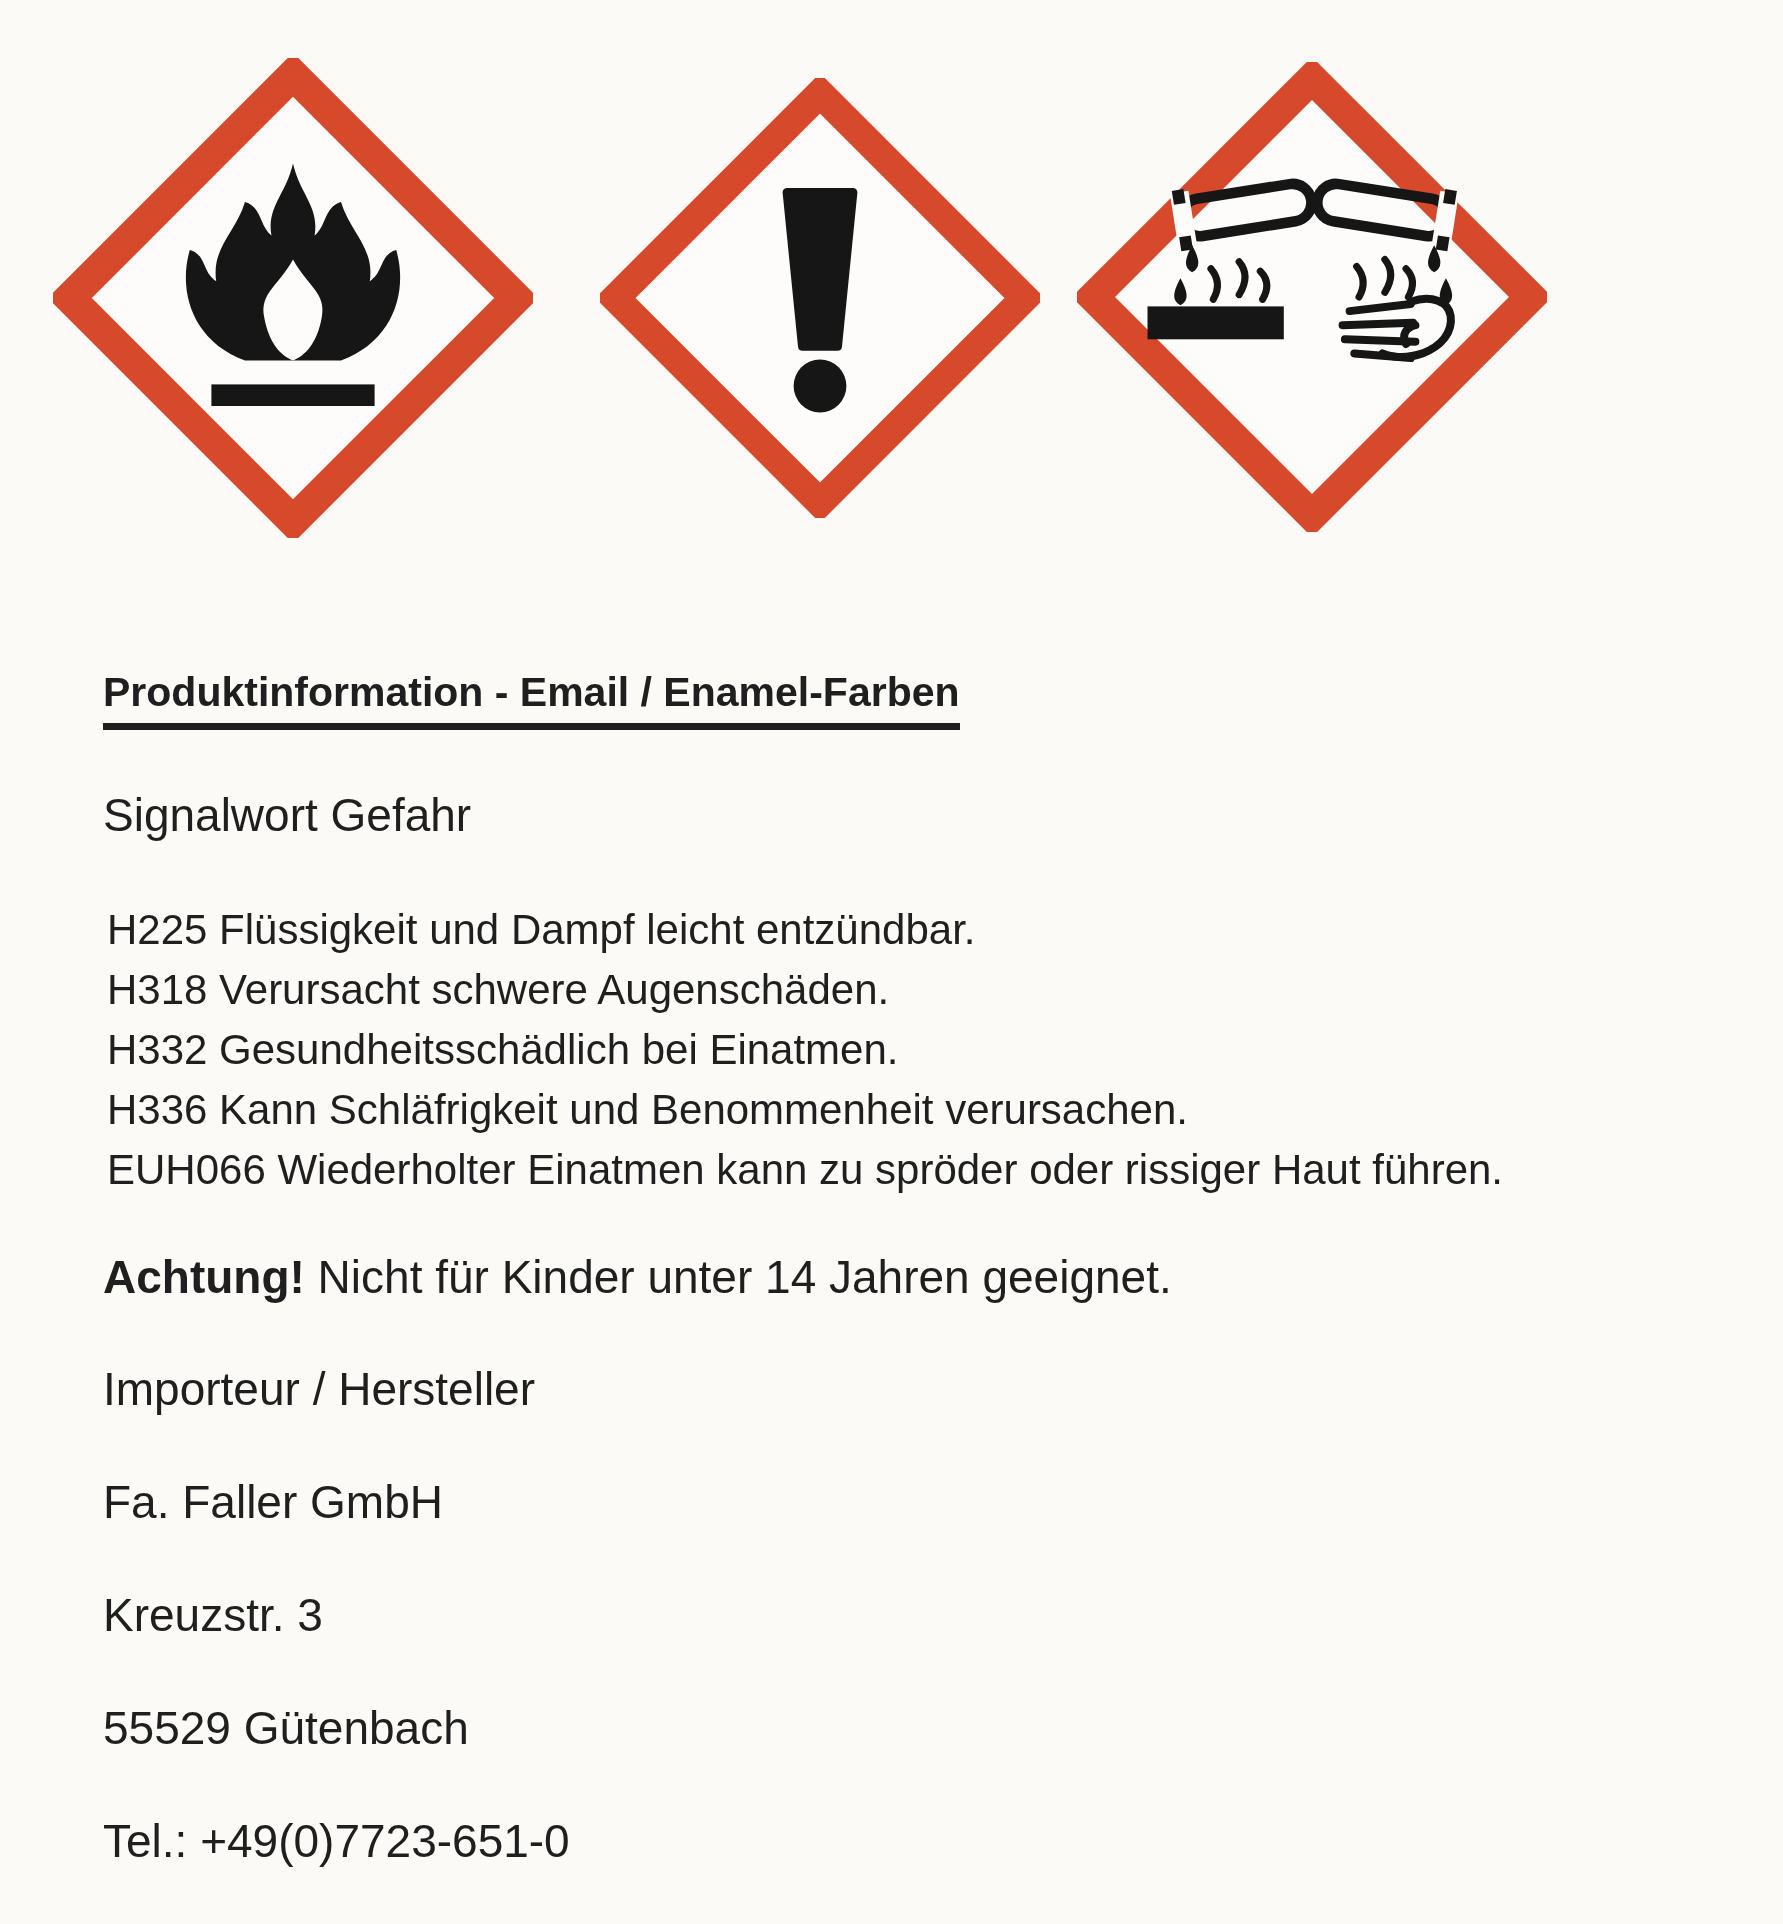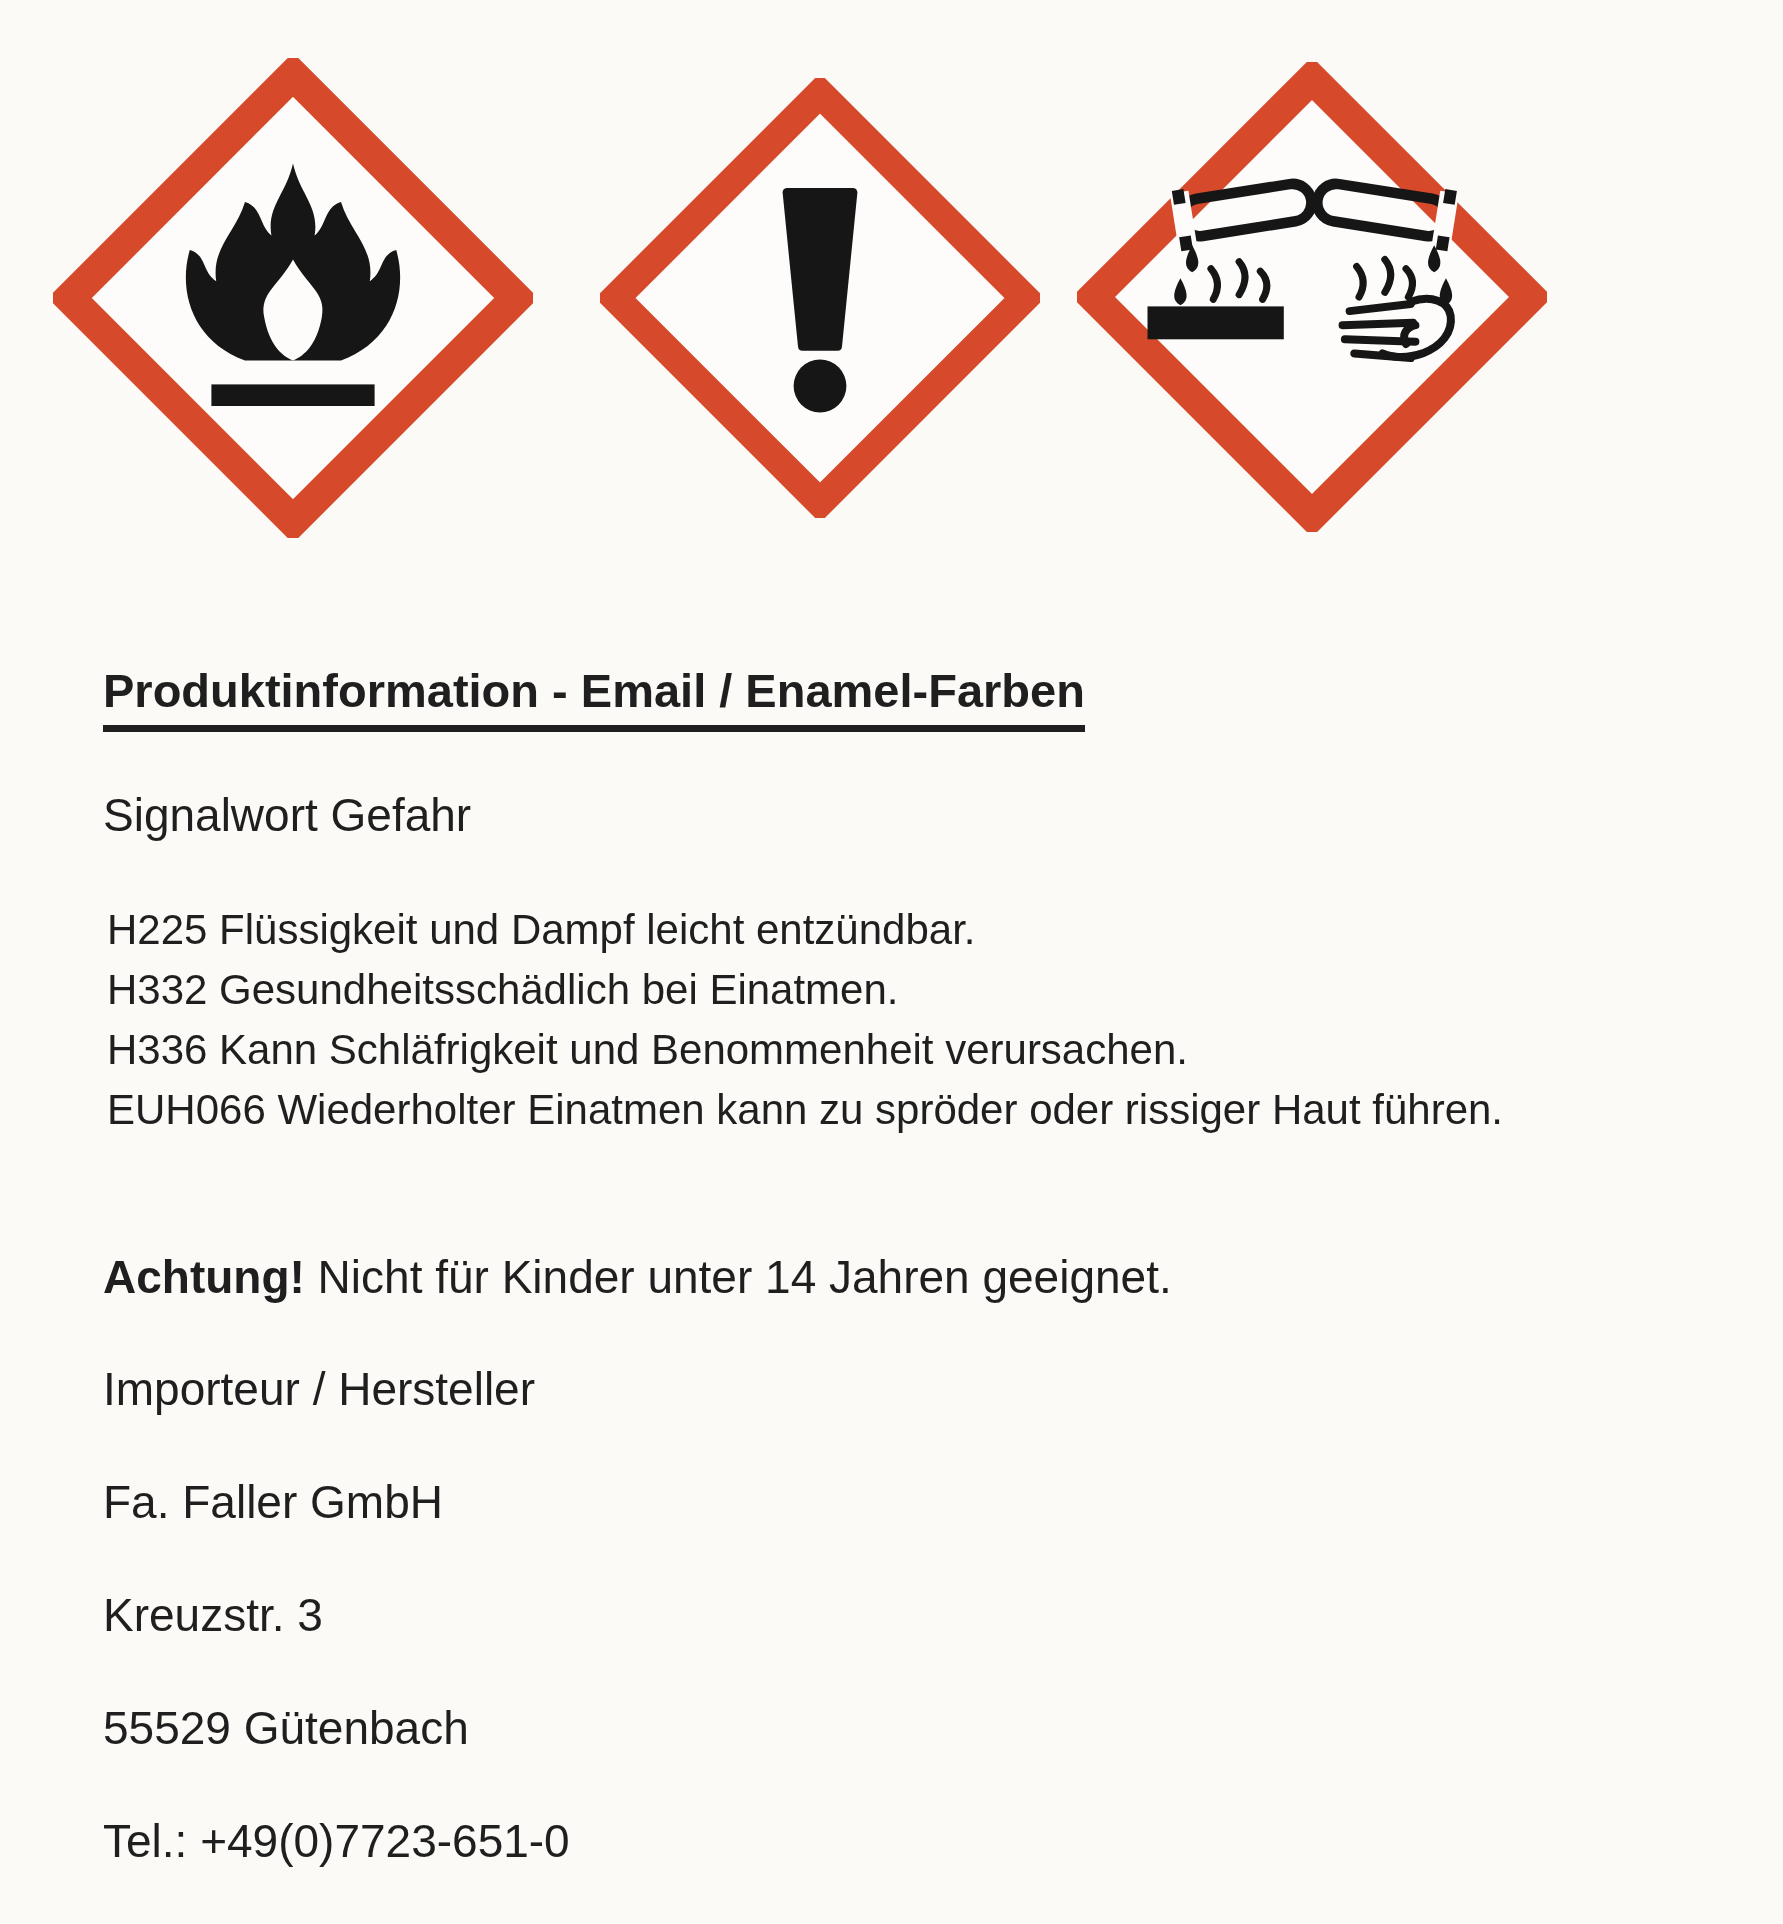--- a/index.html
+++ b/index.html
@@ -21,21 +21,21 @@
   .textline{
     position:absolute;
     left:103px;
     font-size:46px;
     letter-spacing:0px;
     white-space:nowrap;
     color:#1f1f1f;
   }
   .title{
     font-weight:700;
-    font-size:47px;
+    font-size:41px;
     display:inline-block;
     border-bottom:7px solid #1f1f1f;
     padding-bottom:7px;
   }
   .hazards{
     position:absolute;
     left:107px;
     top:900px;
     font-size:42px;
     line-height:60px;
@@ -129,20 +129,21 @@
   </svg>
 
   <div class="textline" style="top:663px">
     <span class="title">Produktinformation - Email / Enamel-Farben</span>
   </div>
 
   <div class="textline" style="top:788px">Signalwort Gefahr</div>
 
   <div class="hazards">
     <div>H225 Flüssigkeit und Dampf leicht entzündbar.</div>
+    <div>H318 Verursacht schwere Augenschäden.</div>
     <div>H332 Gesundheitsschädlich bei Einatmen.</div>
     <div>H336 Kann Schläfrigkeit und Benommenheit verursachen.</div>
     <div>EUH066 Wiederholter Einatmen kann zu spröder oder rissiger Haut führen.</div>
   </div>
 
   <div class="textline" style="top:1250px"><span class="bold">Achtung!</span><span> Nicht für Kinder unter 14 Jahren geeignet.</span></div>
 
   <div class="textline" style="top:1362px">Importeur / Hersteller</div>
 
   <div class="textline" style="top:1475px">Fa. Faller GmbH</div>

